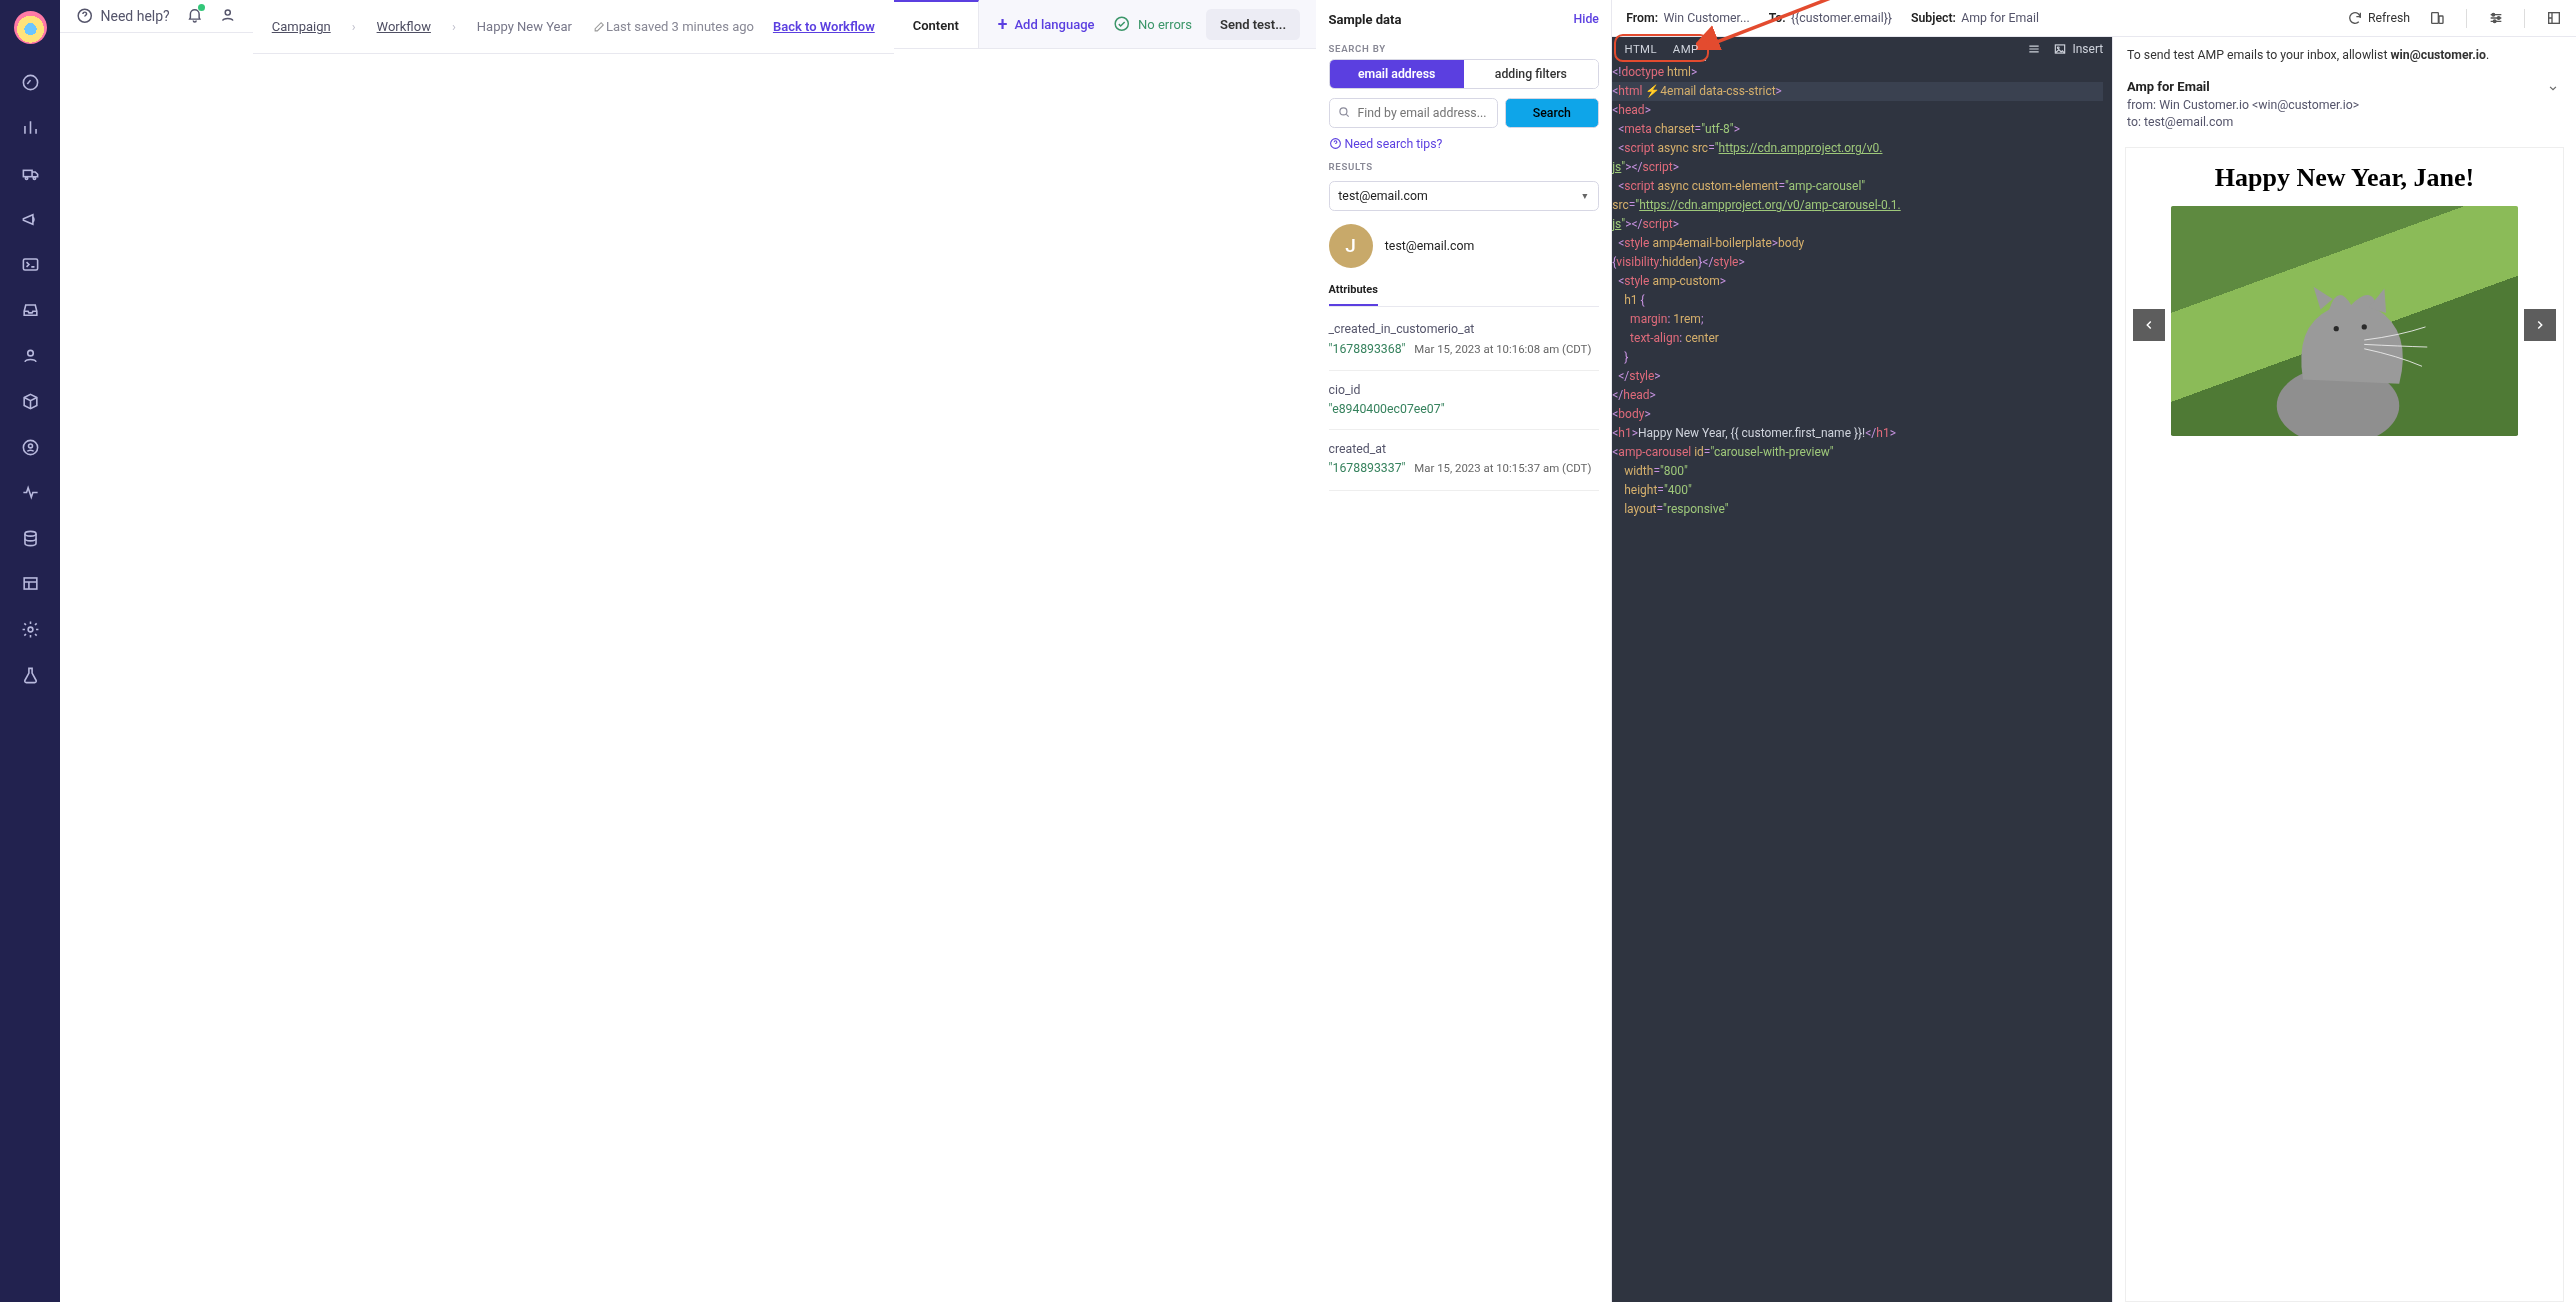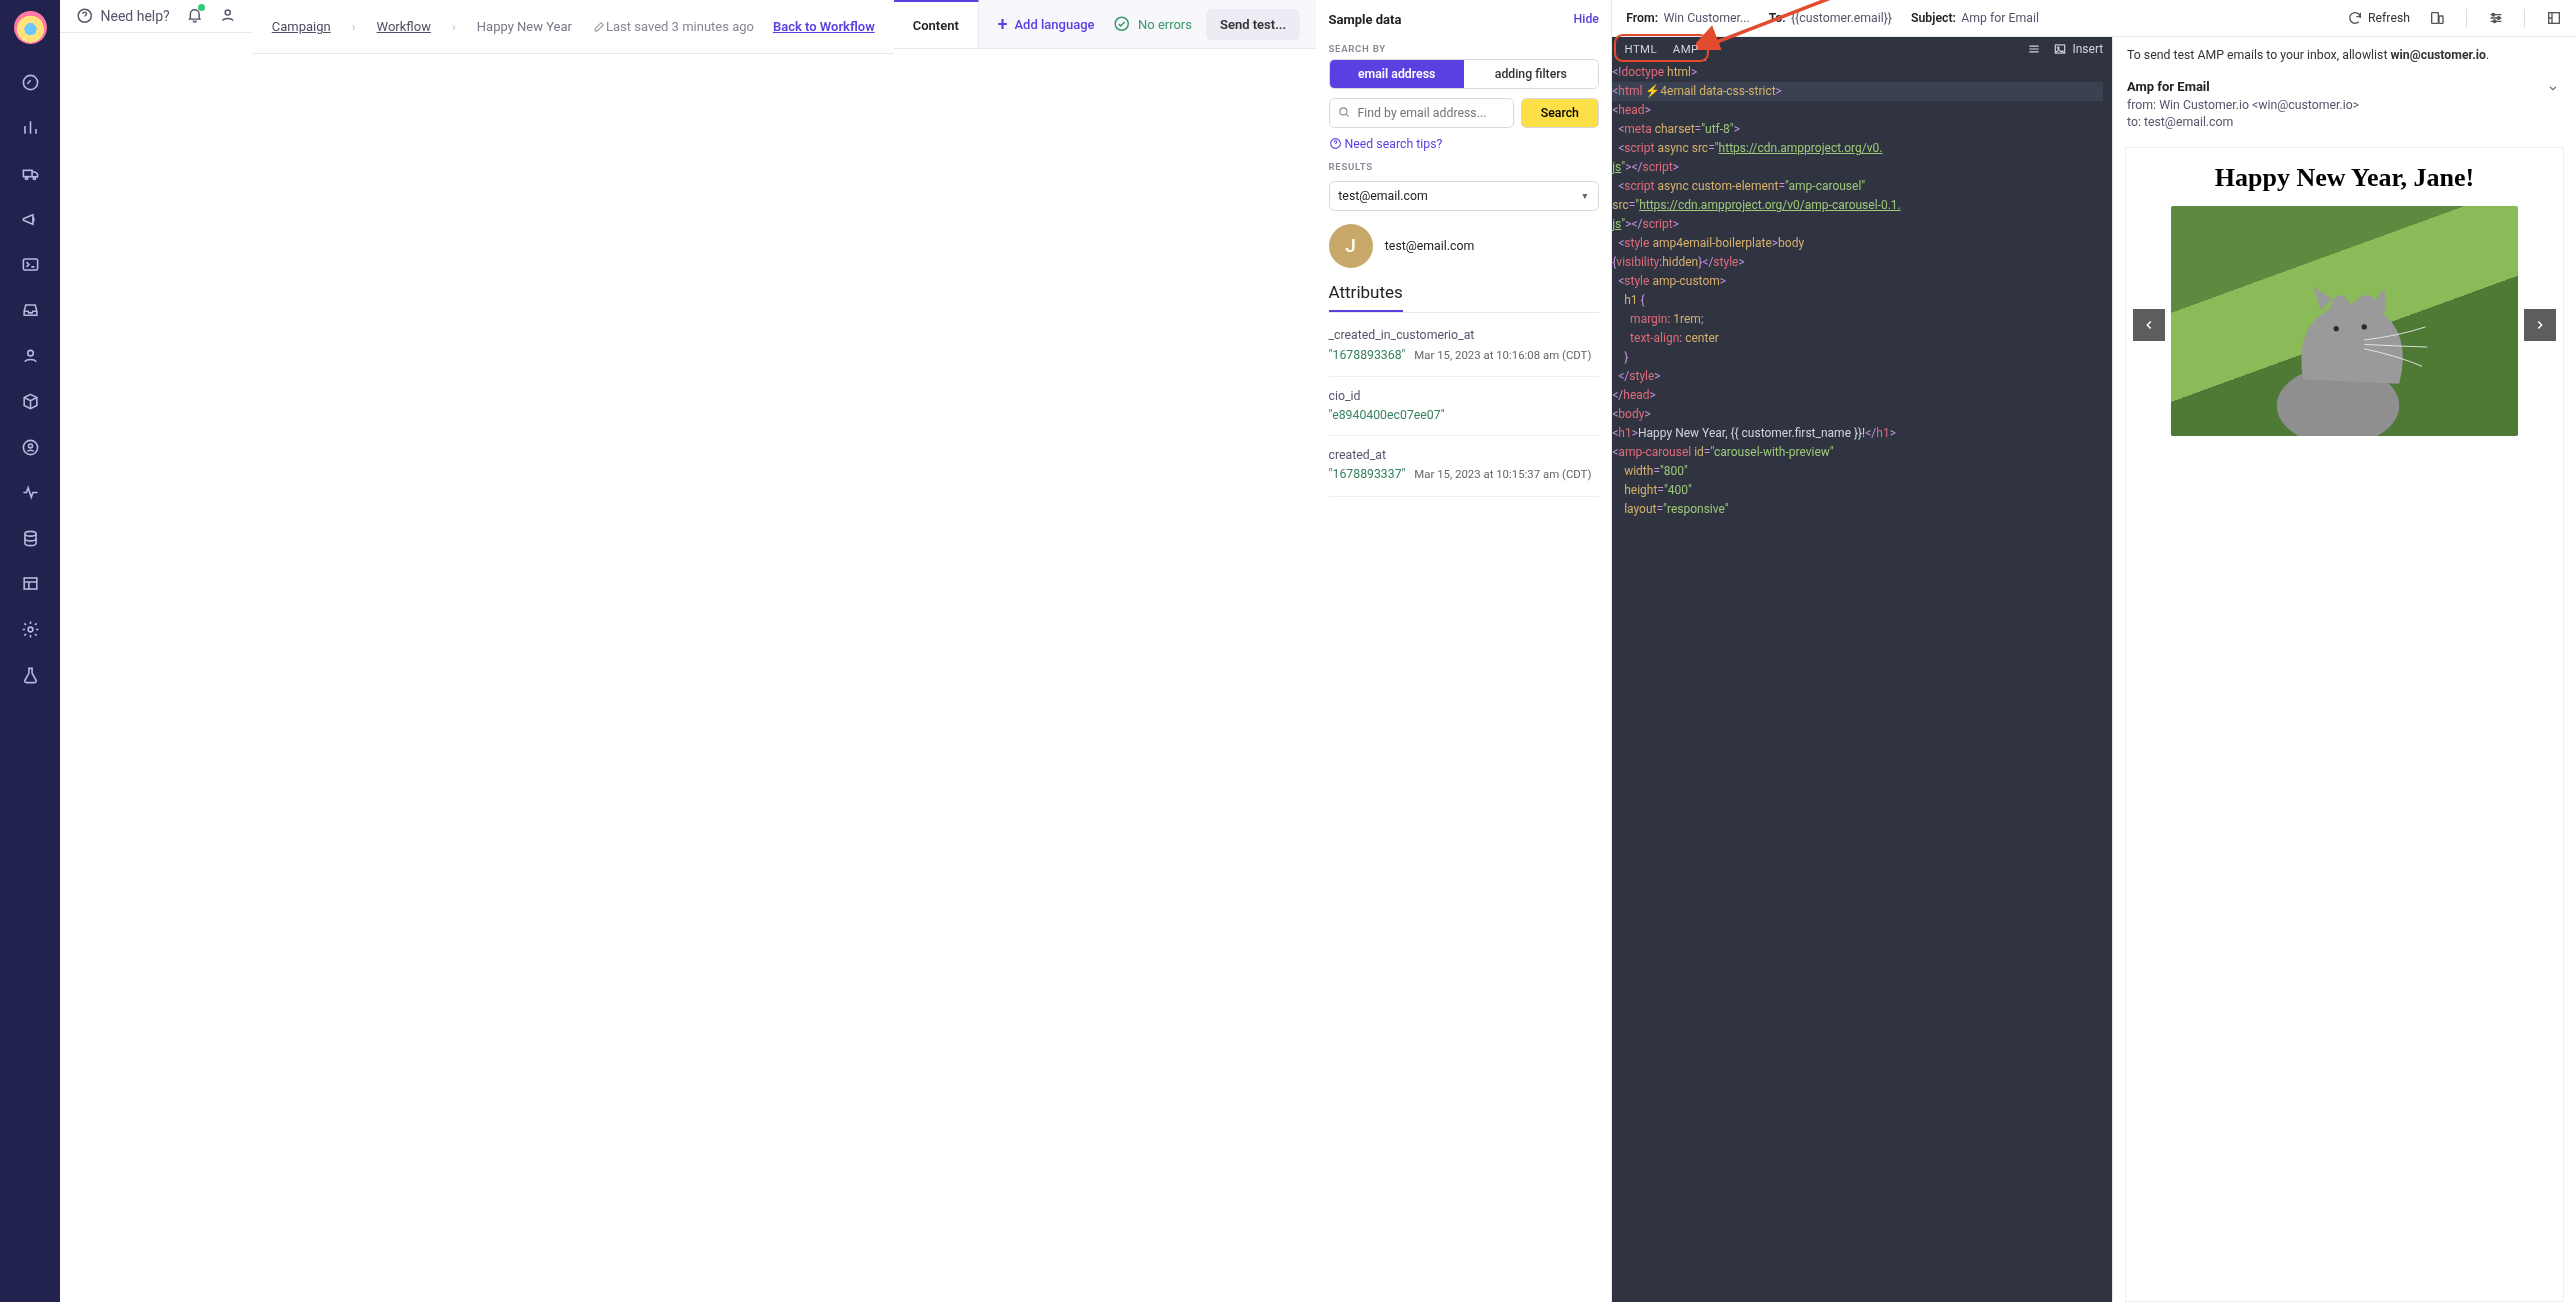--- a/index.html
+++ b/index.html
@@ -88,38 +88,38 @@
   .leftpane .seg .opt { flex: 1; text-align: center; padding: 7px 3.5px; font-size: 12.3px; background: #fff; color: #333; font-weight: 500; }
   .leftpane .seg .opt.active { background: #5b3fe0; color: #fff; font-weight: 600; }
   .leftpane .search { display: flex; gap: 7px; margin: 8.8px 12.3px 5.3px; }
   .leftpane .search .in { flex: 1; position: relative; }
   .leftpane .search input {
     width: 100%; border: 0.9px solid #d7d7e4; border-radius: 5.3px; padding: 7px 8.8px 7px 28px;
     font-size: 12.3px; color: #333;
   }
   .leftpane .search .mag { position: absolute; left: 8px; top: 7px; width: 14px; height: 14px; stroke: #8a8a9a; fill: none; stroke-width: 2; }
   .leftpane .search button {
-    border: 0.9px solid #d7d7e4; background: #fde047; border-radius: 5.3px; padding: 7px 19px;
+    border: 0.9px solid #d7d7e4; background: #0ea5e9; border-radius: 5.3px; padding: 7px 27px;
     font-size: 12.3px; font-weight: 500;
   }
   .leftpane .tips { color: #5b3fe0; font-size: 12.3px; padding: 3.5px 12.3px 0; display: flex; gap: 3px; align-items: center; }
   .leftpane .tips svg { width: 13px; height: 13px; stroke: #5b3fe0; fill: none; stroke-width: 2; }
   .leftpane .sel {
     margin: 3.5px 12.3px 0; border: 0.9px solid #d7d7e4; border-radius: 5.3px; padding: 7px 8.8px;
     font-size: 12.3px; display: flex; justify-content: space-between; align-items: center;
   }
   .leftpane .sel .car { font-size: 8.8px; color: #666; }
   .leftpane .profrow { display: flex; align-items: center; gap: 12.3px; padding: 12.3px 12.3px 8.8px; }
   .leftpane .avatar {
     width: 44px; height: 44px; border-radius: 50%; background: #c8a96a; color: #fff;
     display: flex; align-items: center; justify-content: center; font-size: 19px; font-weight: 500;
   }
   .attrtab { margin: 5.3px 12.3px 0; }
   .attrtab .t {
-    display: inline-block; font-size: 17px; font-weight: 400; padding-bottom: 8.8px;
+    display: inline-block; font-size: 11px; font-weight: 700; padding-bottom: 8.8px;
     border-bottom: 2.6px solid #5b3fe0; color: #222;
   }
   .attrtab-line { height: 0.9px; background: #e8e8ef; margin: -0.9px 12.3px 0; }
   .attrs { padding: 3.5px 12.3px 0; overflow: auto; }
   .attr { border-bottom: 0.9px solid #eee; padding: 12.3px 0; font-size: 12.3px; }
   .attr .k { color: #55556b; margin-bottom: 5.3px; }
   .attr .vrow { display: flex; gap: 8.8px; align-items: flex-start; }
   .attr .val { color: #36825d; }
   .attr .ts { color: #666; font-size: 11.4px; line-height: 1.4; }
 

